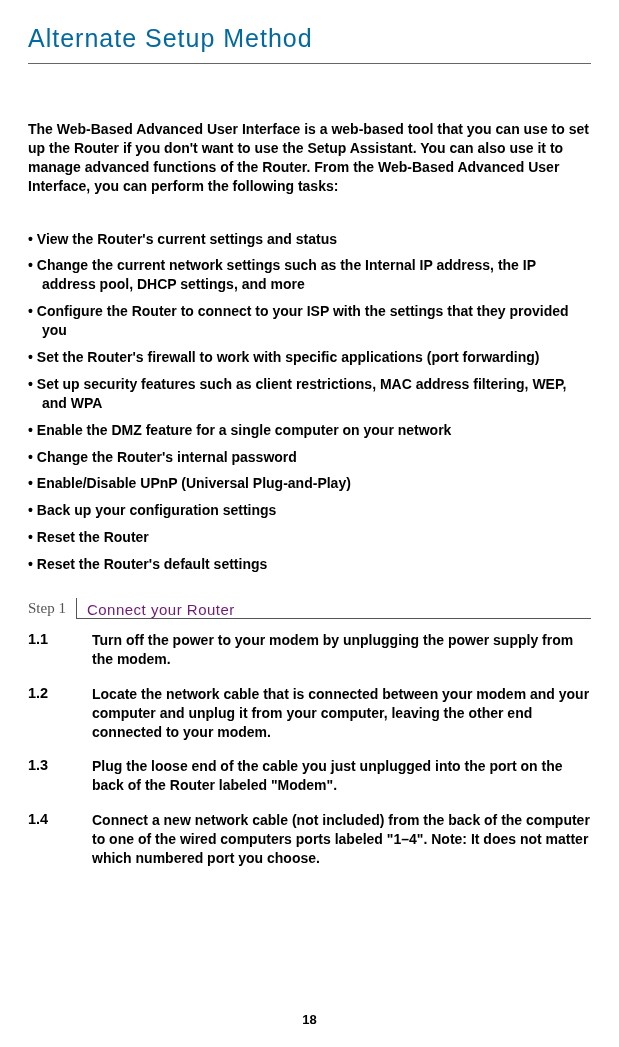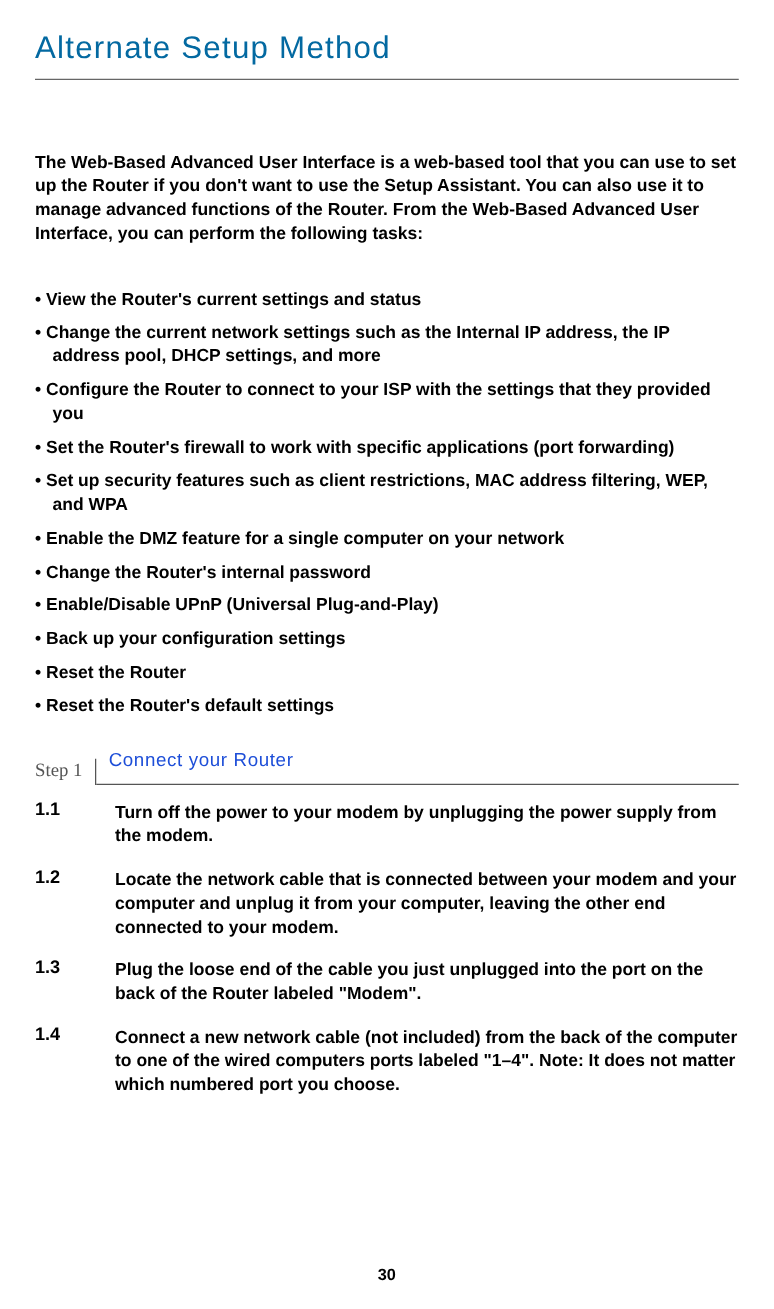--- a/index.html
+++ b/index.html
@@ -59,22 +59,22 @@
     color: #555;
     padding: 2px 10px 2px 0;
     border-right: 1px solid #555;
     font-family: Liberation Serif, serif;
     font-stretch: condensed;
   }
   .step-title {
     flex: 1;
     font-size: 15px;
     font-weight: 400;
-    color: #1d4ed8;
-    padding: 2px 0 10px 10px;
+    color: #701a75;
+    padding: 2px 0 0 10px;
     border-bottom: 1px solid #555;
     font-family: "Arial Narrow", Arial, sans-serif;
     font-stretch: condensed;
     letter-spacing: 0.5px;
   }
   .step-list {
     list-style: none;
   }
   .step-item {
     display: flex;
@@ -140,13 +140,13 @@
   <li class="step-item">
     <div class="step-num">1.3</div>
     <div class="step-text">Plug the loose end of the cable you just unplugged into the port on the back of the Router labeled "Modem".</div>
   </li>
   <li class="step-item">
     <div class="step-num">1.4</div>
     <div class="step-text">Connect a new network cable (not included) from the back of the computer to one of the wired computers ports labeled "1–4". Note: It does not matter which numbered port you choose.</div>
   </li>
 </ol>
 
-<div class="page-number">30</div>
+<div class="page-number">18</div>
 
 </body></html>

